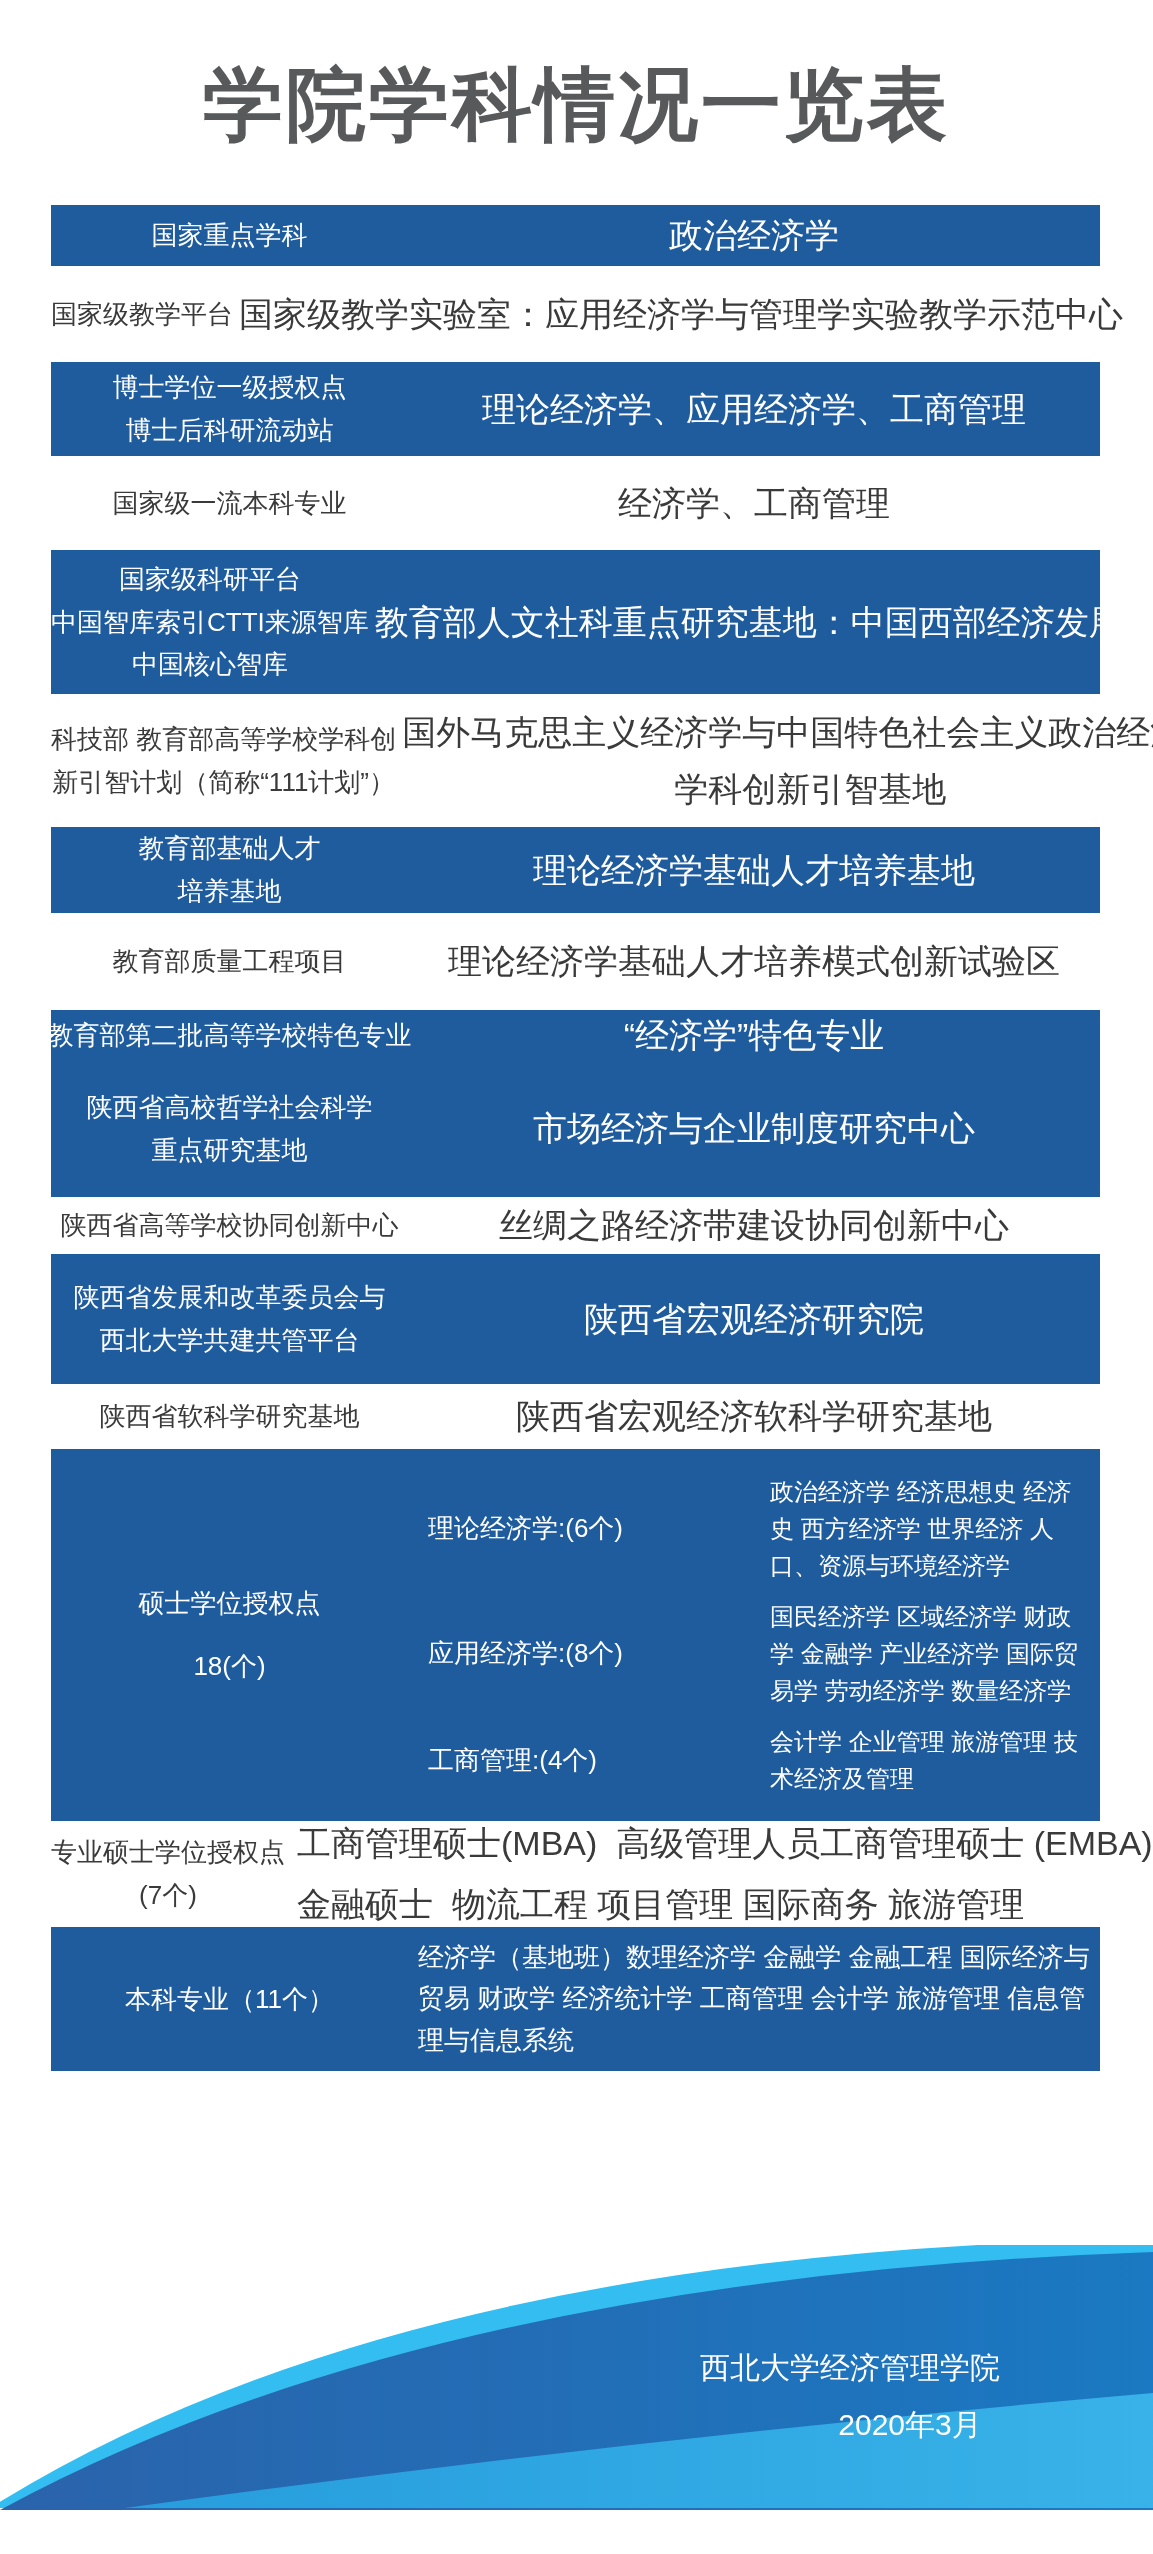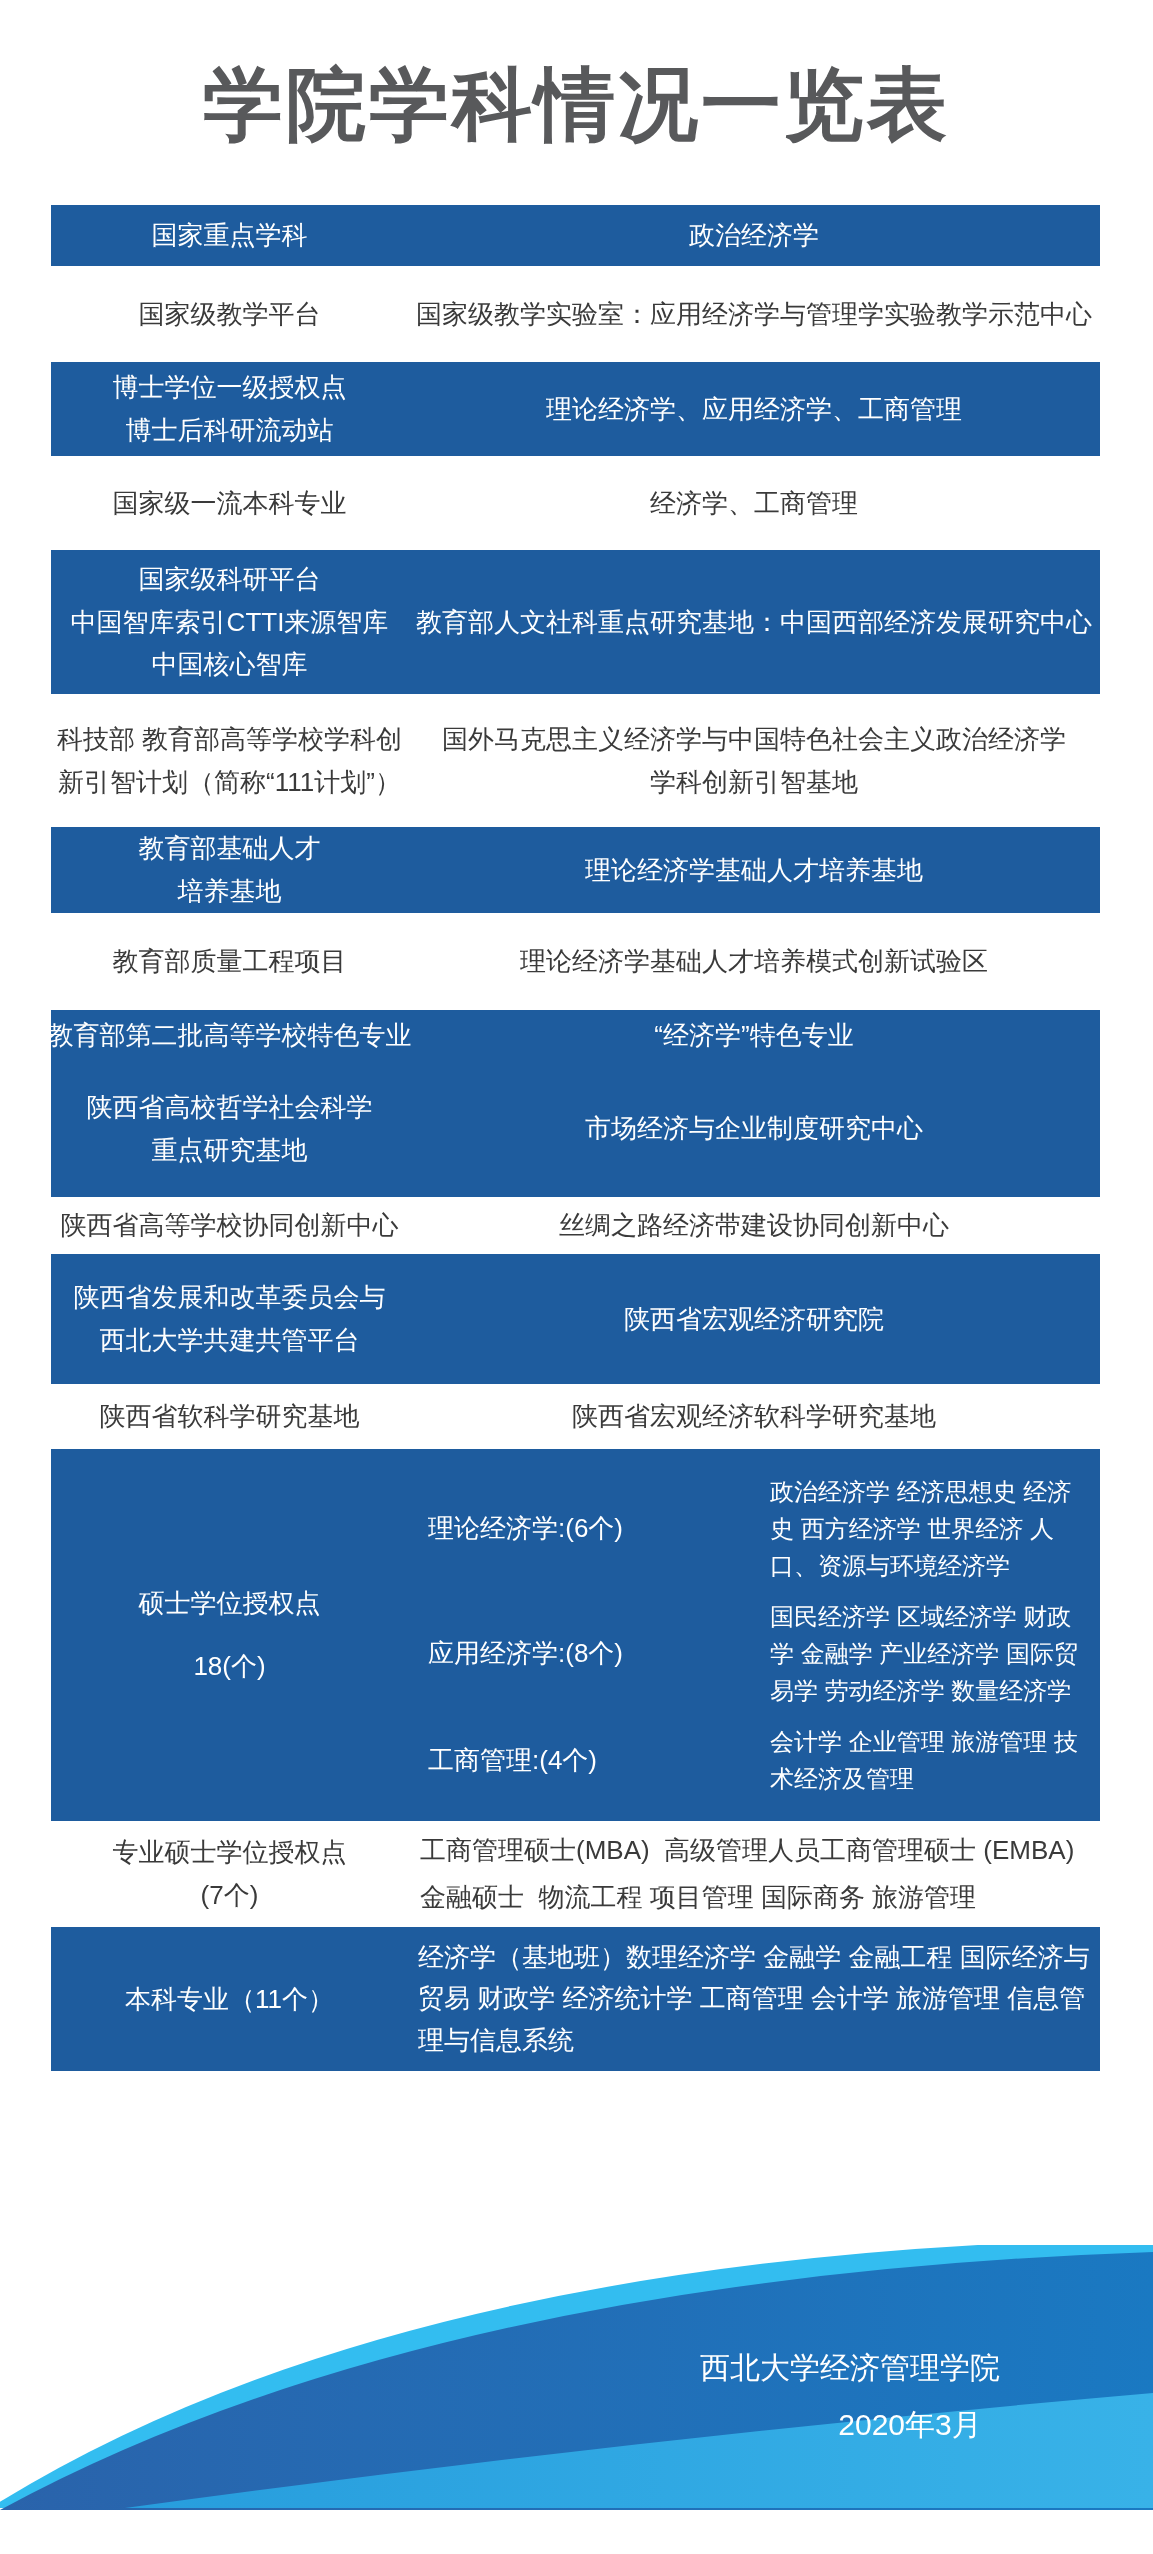--- a/index.html
+++ b/index.html
@@ -5,21 +5,21 @@
   html,body{margin:0;padding:0;background:#fff;}
   .page{position:relative;width:1153px;height:2554px;background:#ffffff;overflow:hidden;
         font-family:"Liberation Sans","DejaVu Sans",sans-serif;}
   .title{position:absolute;top:52px;left:0;width:1153px;text-align:center;
          font-size:80px;font-weight:bold;color:#58595b;letter-spacing:3px;}
   .table{position:absolute;left:51px;top:205px;width:1049px;}
   .row{display:flex;align-items:stretch;}
   .row .label{width:357px;display:flex;align-items:center;justify-content:center;
               text-align:center;white-space:pre;font-size:26px;line-height:1.65;}
   .row .value{flex:1;display:flex;align-items:center;justify-content:center;
-              text-align:center;white-space:pre;font-size:26px;line-height:1.65;padding:2px 6px;}
+              text-align:center;white-space:pre;font-size:34px;line-height:1.65;padding:2px 6px;}
   .blue{background:#1e5c9e;color:#ffffff;}
   .white{background:transparent;color:#3a3a3a;}
   .r0{height:61px}.r1{height:96px}.r2{height:94px}.r3{height:94px}.r4{height:144px}
   .r5{height:133px}.r6{height:86px}.r7{height:97px}.r8{height:50px}.r9{height:138px}
   .r10{height:137px}.r11{height:57px}.r12{height:130px}.r13{height:65px}
   .masters{height:372px;display:flex;}
   .masters .mlabel{width:357px;display:flex;flex-direction:column;align-items:center;
                    justify-content:center;font-size:26px;}
   .masters .mcount{margin-top:28px;text-align:right;}
   .mgroups{flex:1;display:flex;flex-direction:column;justify-content:space-evenly;

